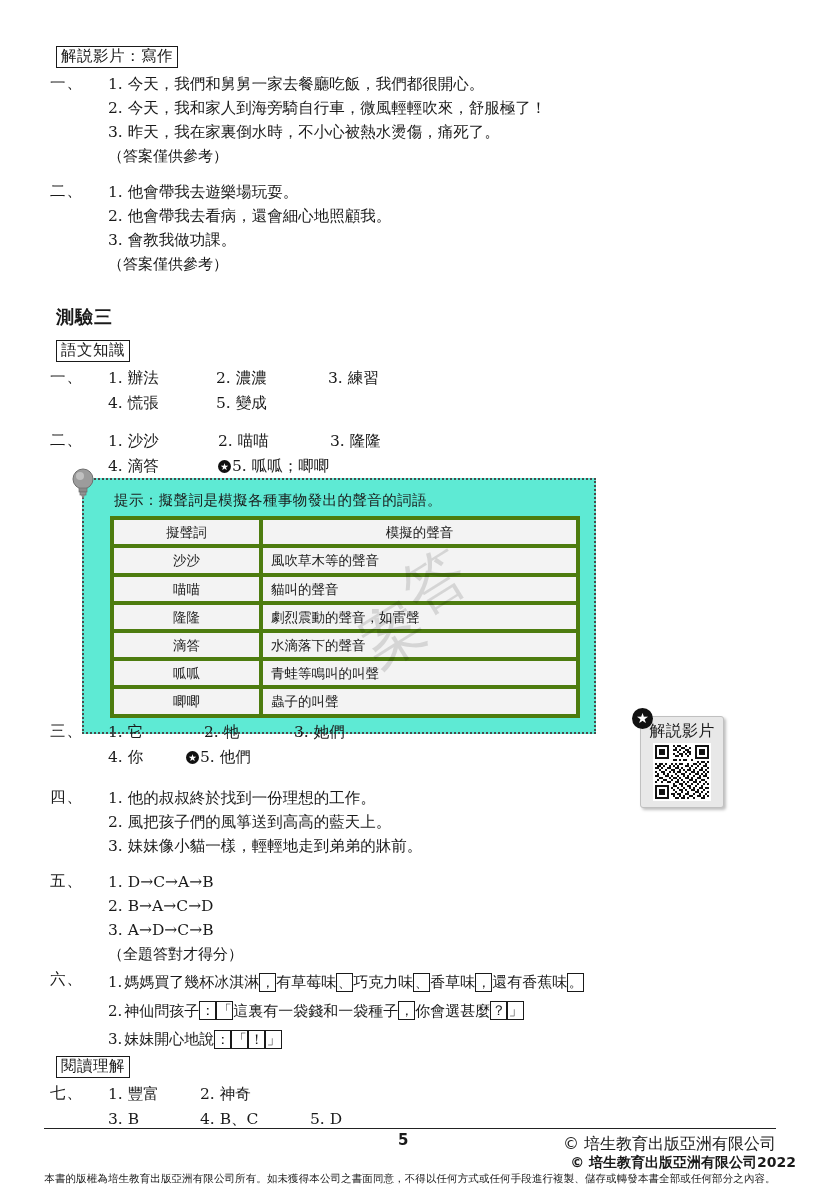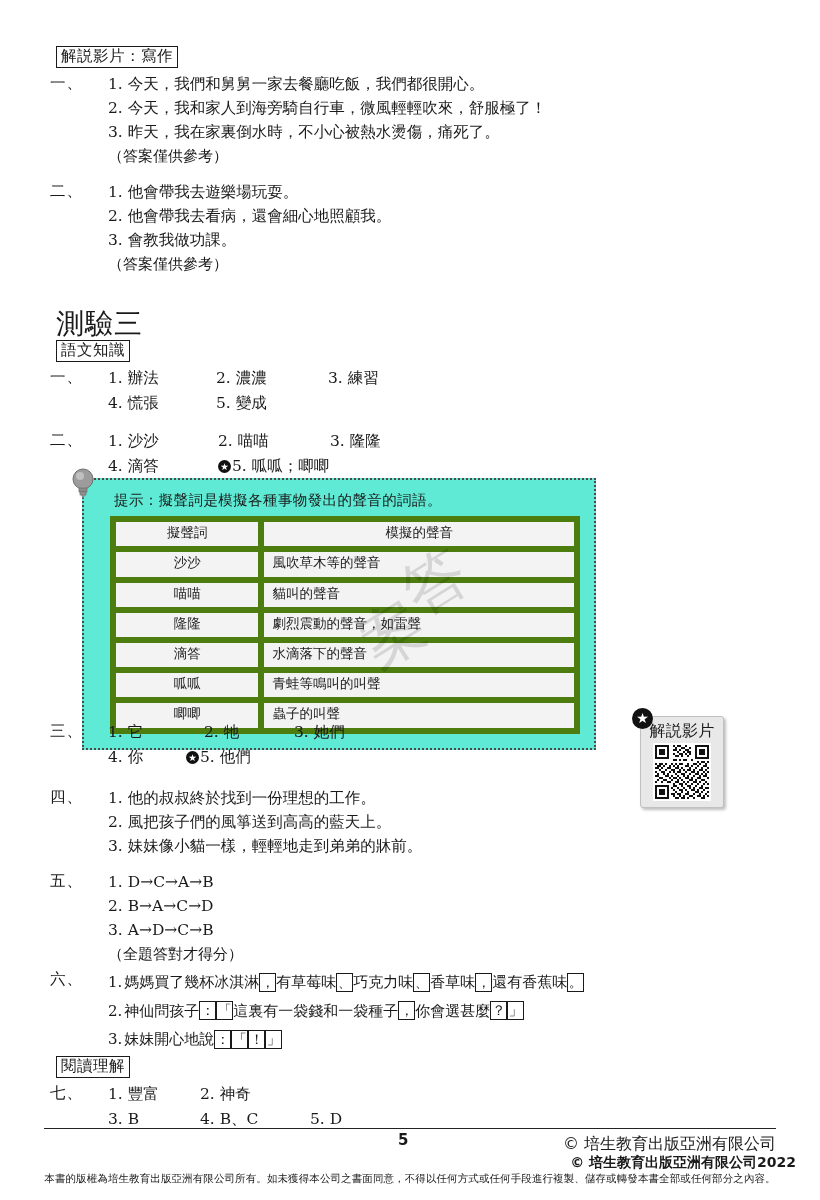--- a/index.html
+++ b/index.html
@@ -64,22 +64,22 @@
   .cols {
     display: flex;
     font-size: 15.5px;
     line-height: 1.6;
   }
   .cols .cell { white-space: nowrap; }
 
   
   .chapter-title {
     font-family: "DejaVu Sans", "Liberation Sans", sans-serif;
-    font-weight: normal;
-    font-size: 28px;
+    font-weight: bold;
+    font-size: 18px;
     letter-spacing: 1px;
   }
 
   
   .star {
     display: inline-block;
     width: 13px;
     height: 13px;
     border-radius: 50%;
     background: #111;
@@ -113,26 +113,25 @@
     margin-bottom: 6px;
     padding-left: 4px;
   }
   table.tiptable {
     border-collapse: collapse;
     width: 100%;
     background: #f3f3f3;
   }
   table.tiptable th,
   table.tiptable td {
-    border: 6px solid #4d7c0f;
+    border: 4px solid #4d7c0f;
     font-size: 13.5px;
     line-height: 1.2;
     padding: 4px 8px;
     font-weight: 400;
-    font-family: Liberation Mono, monospace;
   }
   table.tiptable th {
     text-align: center;
     font-weight: 400;
   }
   table.tiptable td.term {
     text-align: center;
     width: 32%;
   }
   table.tiptable td.desc { text-align: left; }

